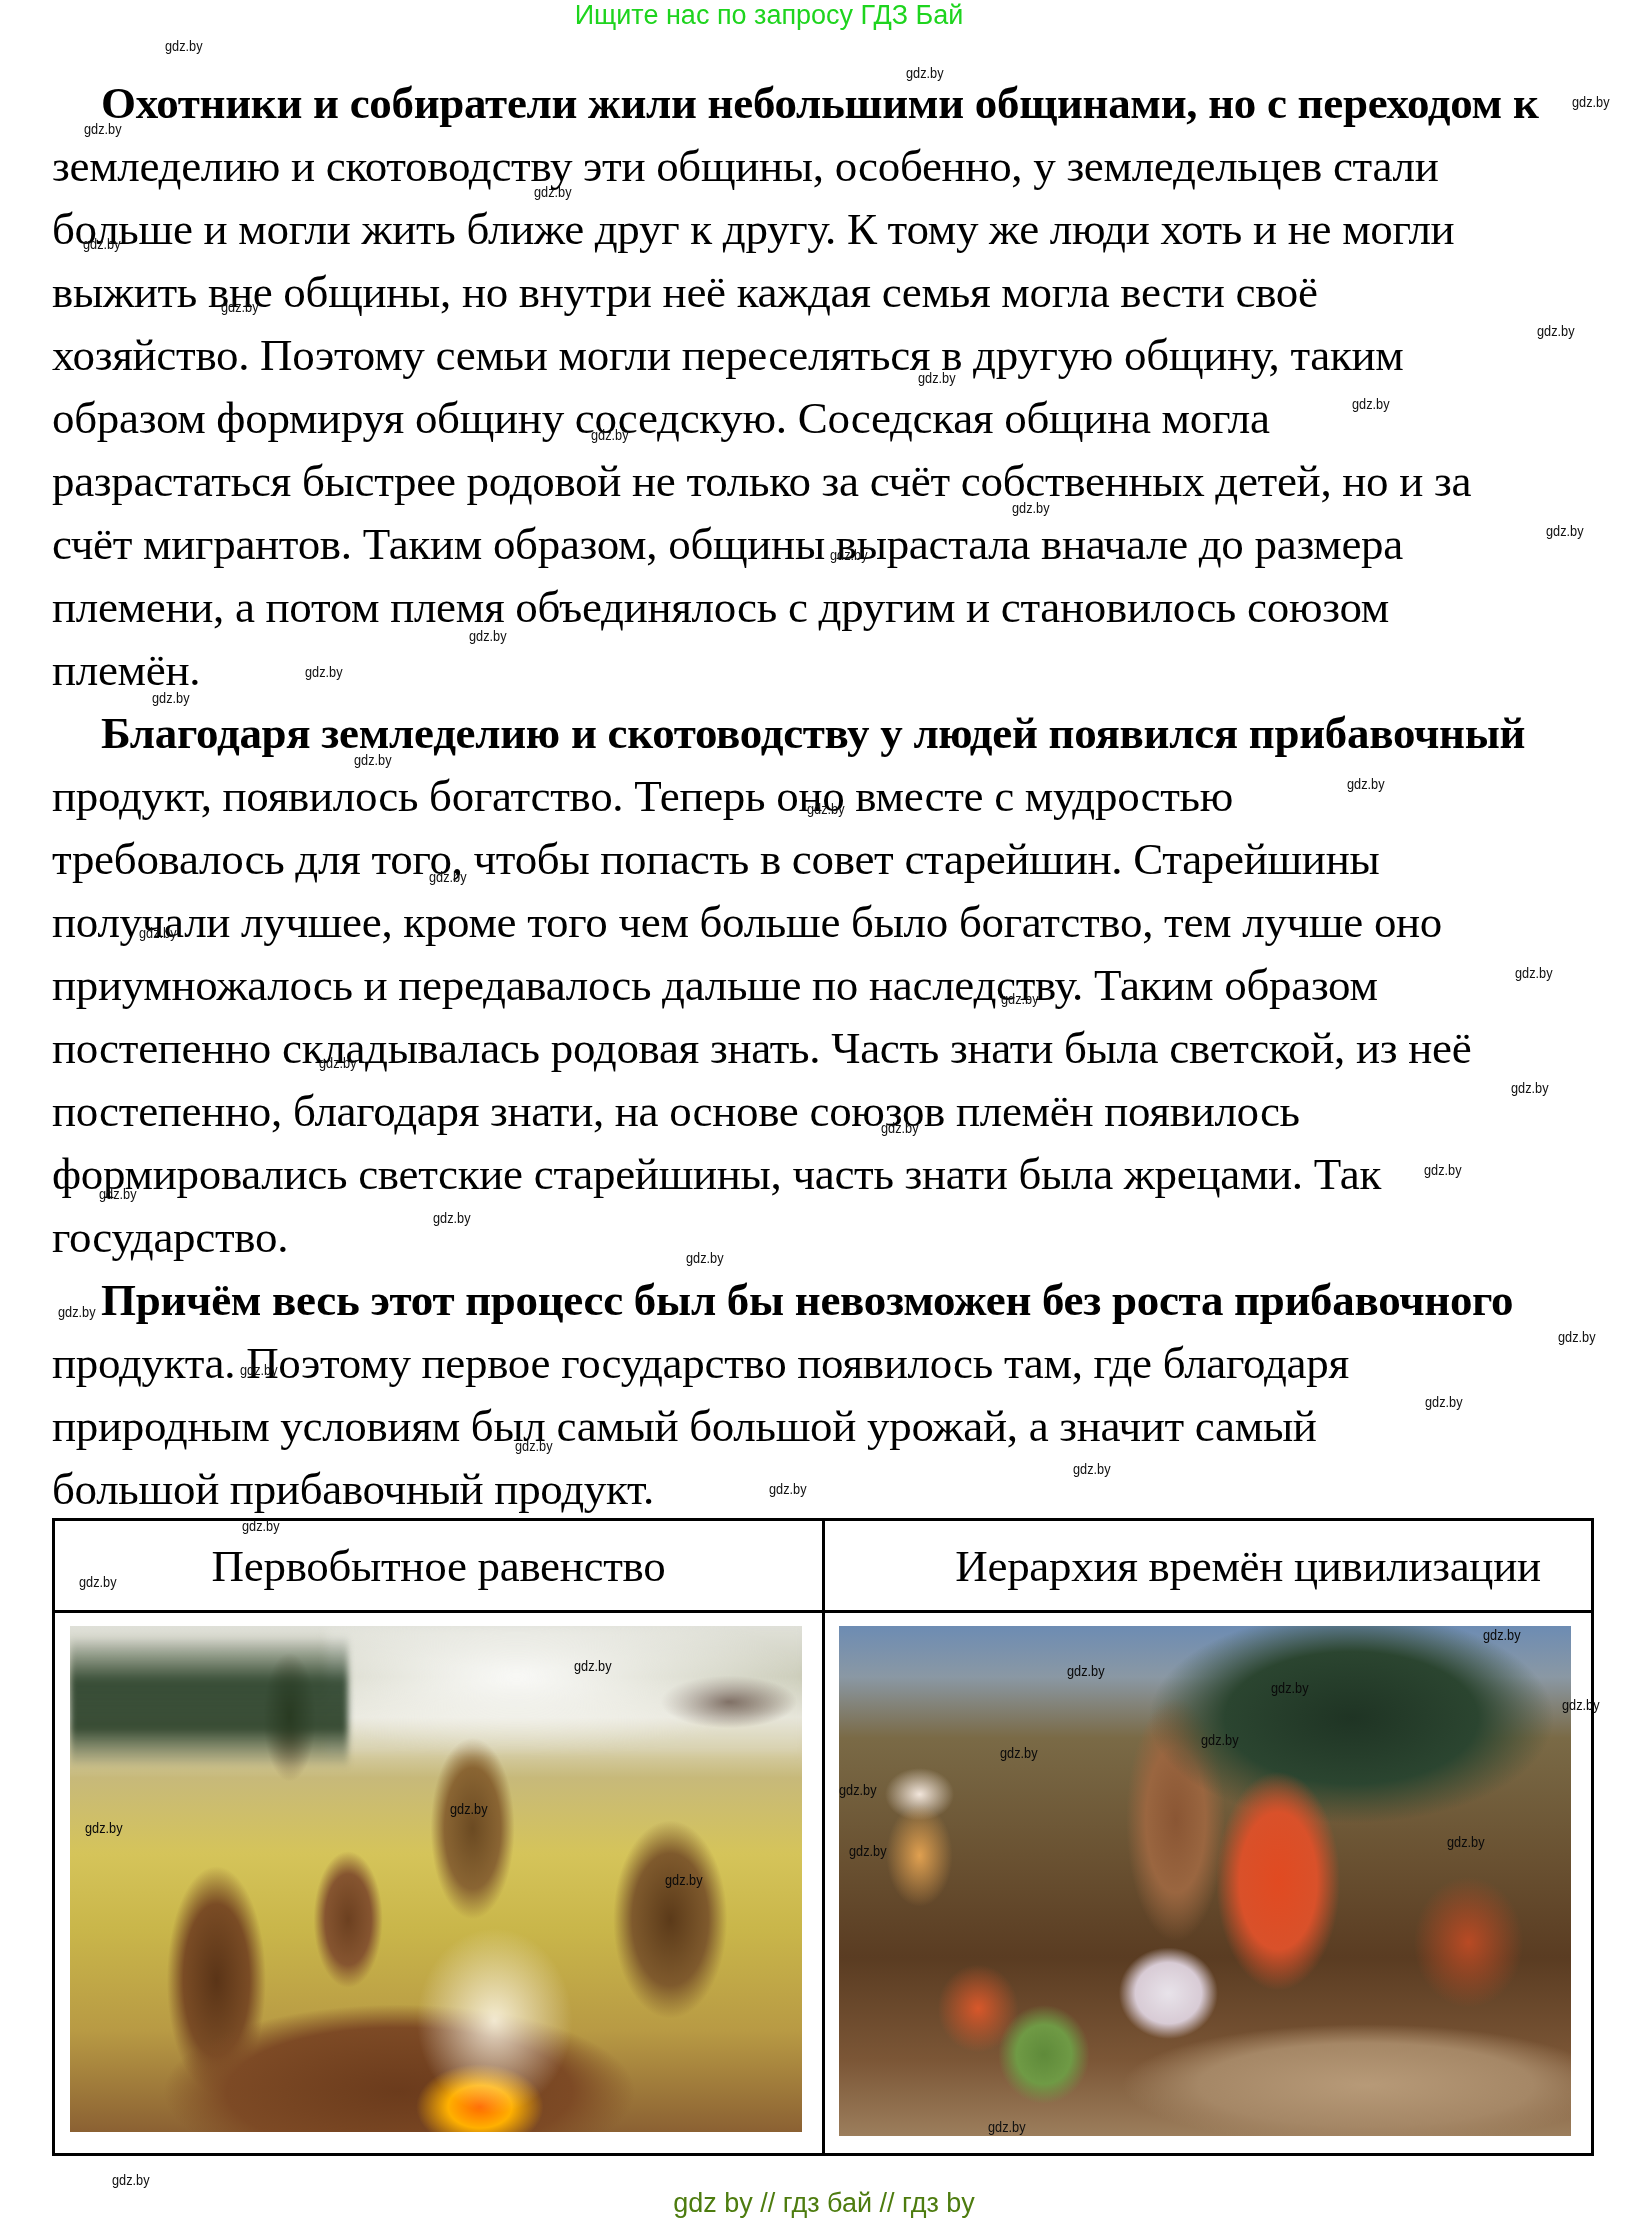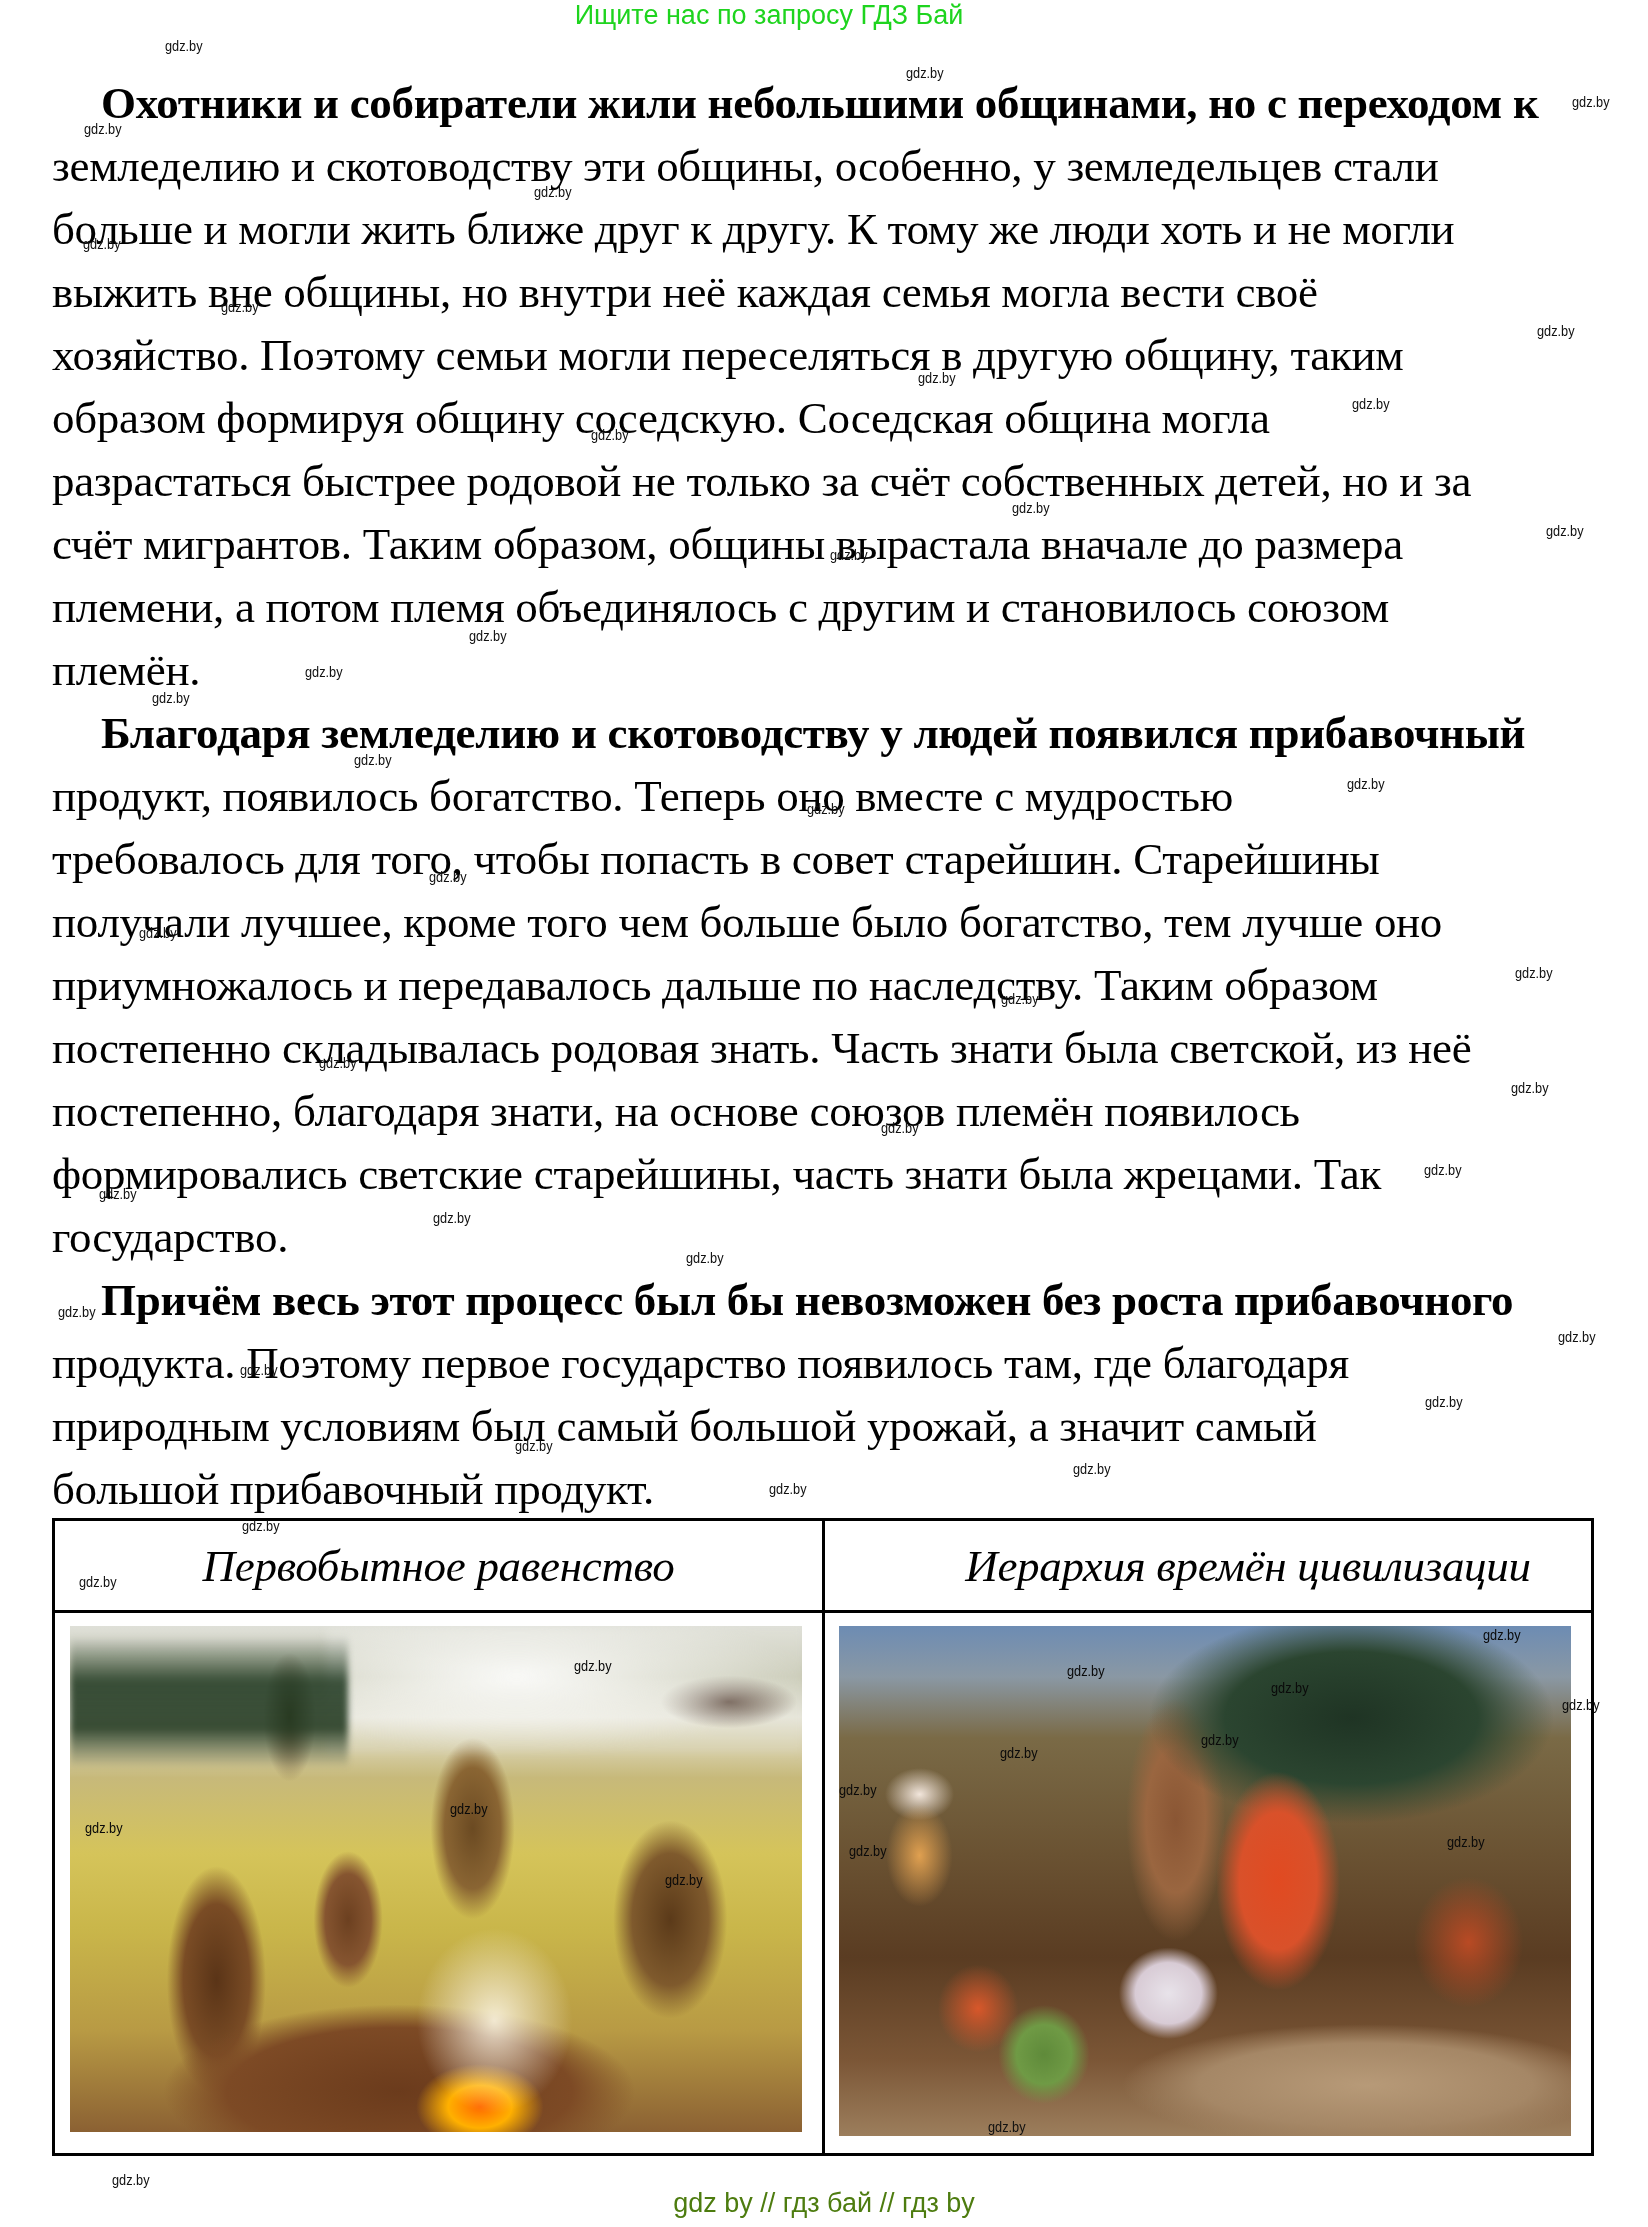--- a/index.html
+++ b/index.html
@@ -64,21 +64,20 @@
     height: 638px;
     box-sizing: border-box;
     border: 3.5px solid #000;
   }
   .header-row {
     position: absolute;
     left: 0; top: 0;
     width: 100%;
     height: 89px;
     border-bottom: 3.5px solid #000;
-    font-style: italic;
   }
   .col-divider {
     position: absolute;
     left: 767px;
     top: 0;
     width: 3px;
     height: 100%;
     background: #000;
   }
   .col-head {

